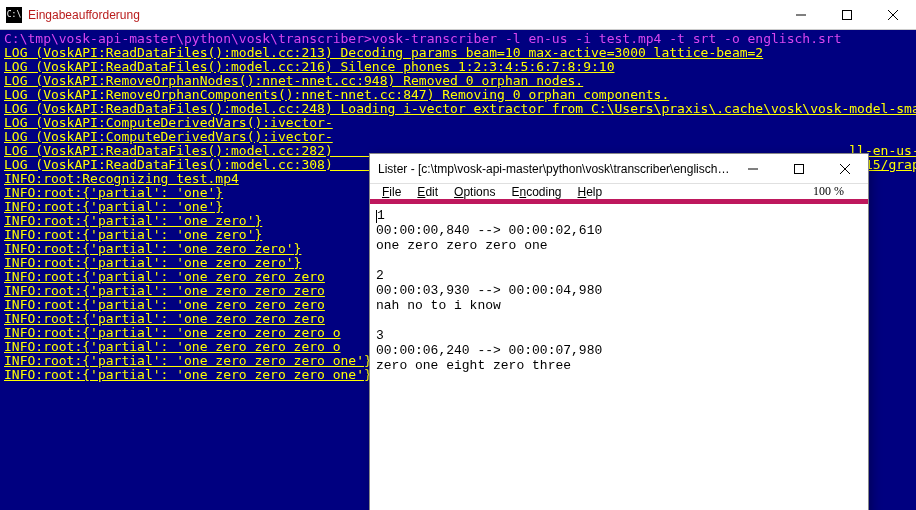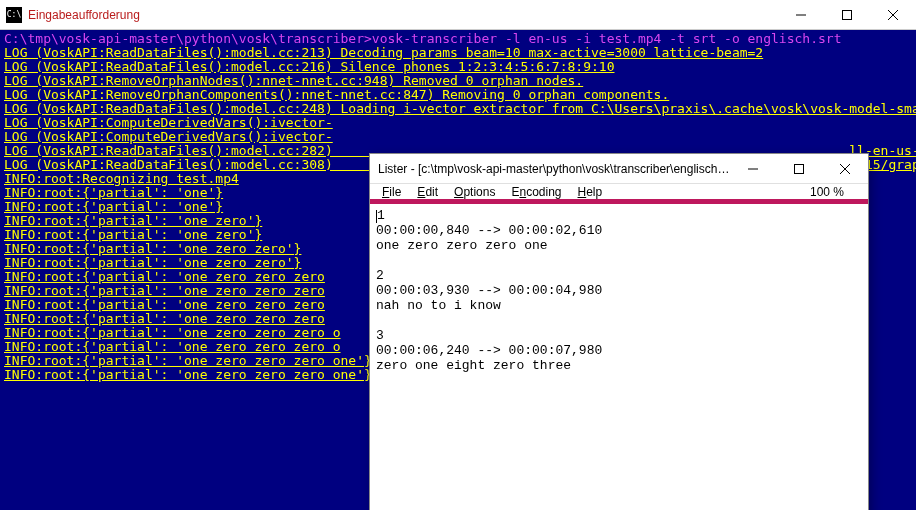--- a/index.html
+++ b/index.html
@@ -62,21 +62,21 @@
   color: #000;
 }
 .lister-menu {
   height: 20px; display: flex; align-items: center;
   font-size: 12px; padding: 0 4px;
   border-bottom: 5px solid #be185d;
 }
 .menu-item { padding: 0 8px; }
 .menu-item u { text-decoration: underline; }
 .menu-spacer { flex: 1; }
-.percent { padding-right: 20px; }
+.percent { padding-right: 20px; font-family: Liberation Serif, serif; }
 .lister-content {
   padding: 4px 6px;
   font-family: Consolas, "Courier New", monospace;
   font-size: 13px;
   line-height: 15px;
   color: #000;
   white-space: pre;
   height: calc(100% - 68px);
   overflow: hidden;
 }

